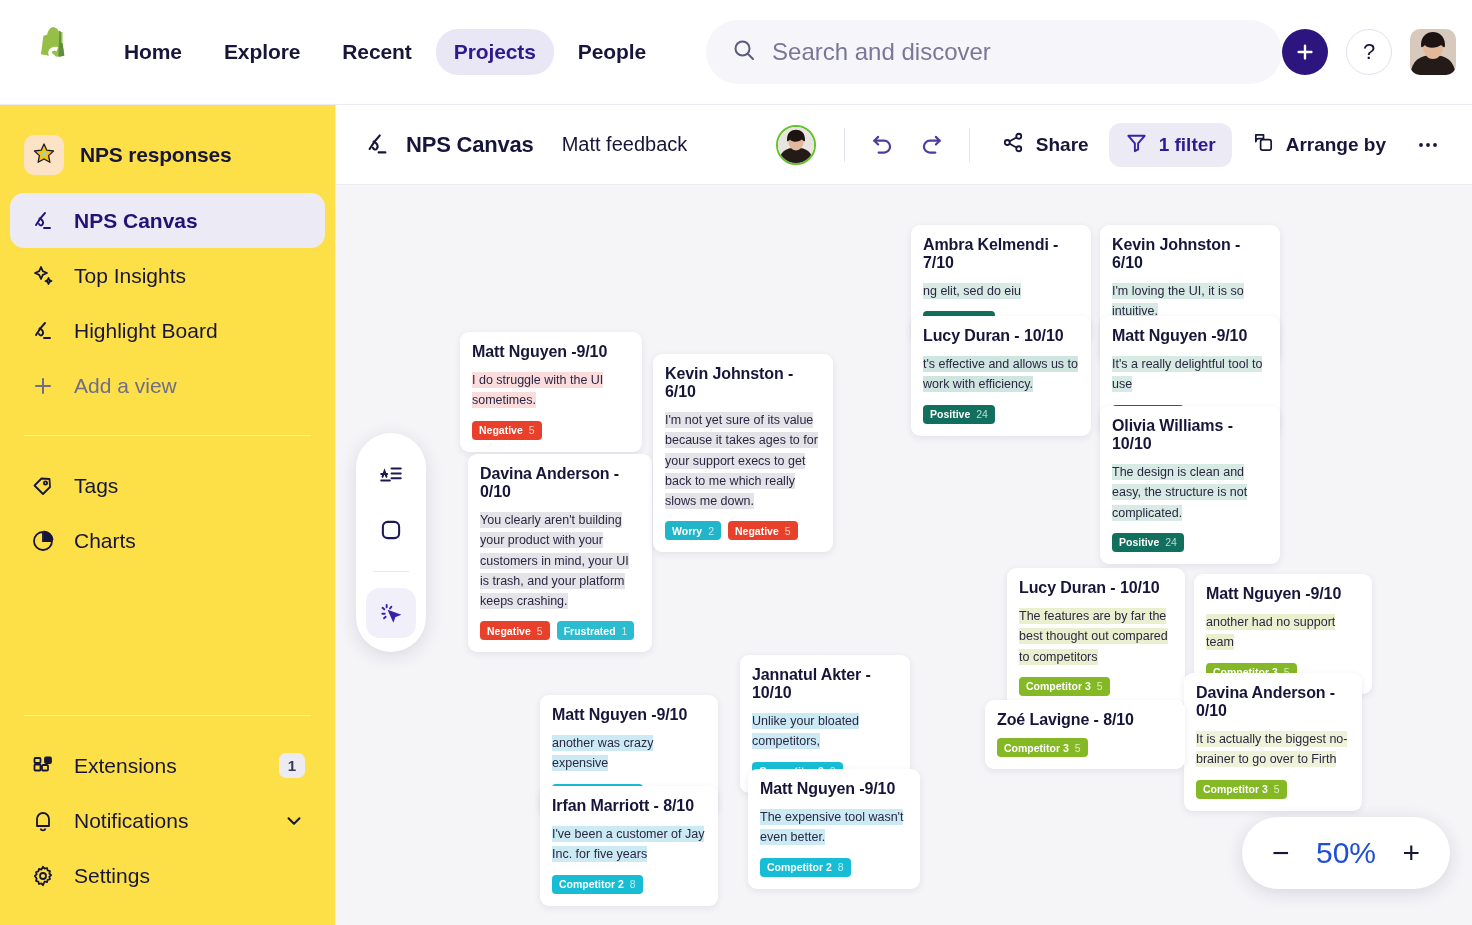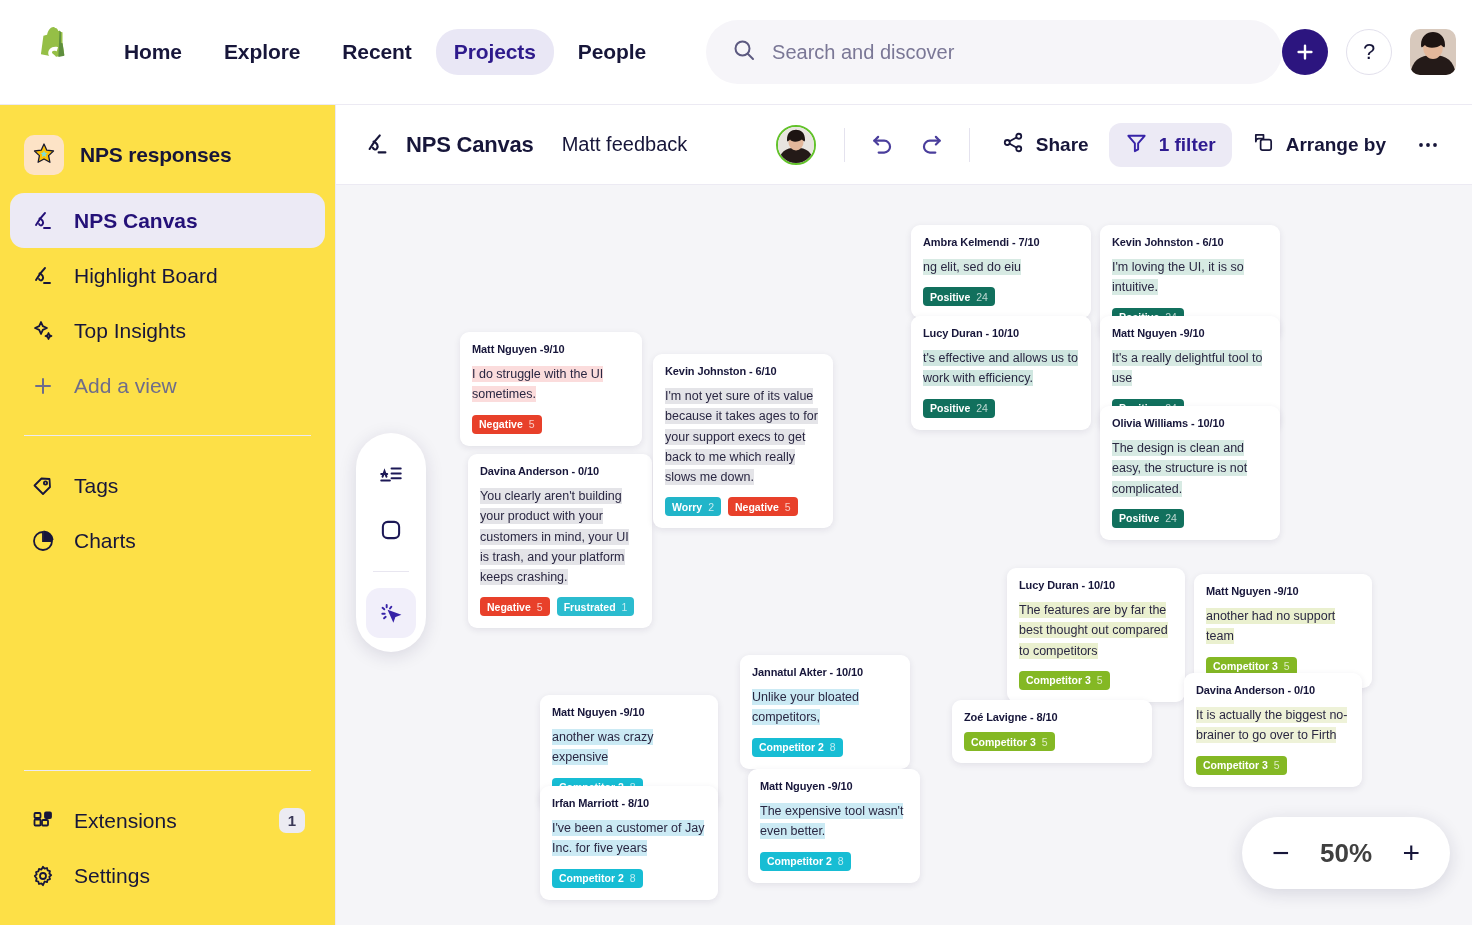--- a/index.html
+++ b/index.html
@@ -30,21 +30,21 @@
   }
   .nav-item.active { background: #e9e7f5; color: #2e1a8c; }
 
   .search-wrap {
     flex: 0 0 576px; margin-left: 42px;
     height: 64px; background: #f6f5f9; border-radius: 32px;
     display: flex; align-items: center; padding: 0 26px; gap: 16px;
   }
   .search-input {
     border: none; background: transparent; outline: none;
-    font-family: inherit; font-size: 20px; color: #17163a; width: 100%;
+    font-family: inherit; font-size: 24px; color: #17163a; width: 100%;
   }
   .search-input::placeholder { color: #7a7796; }
 
   .top-right { margin-left: auto; display: flex; align-items: center; gap: 18px; }
   .plus-btn {
     width: 46px; height: 46px; border-radius: 50%;
     background: #2c157f; display: flex; align-items: center; justify-content: center;
     cursor: pointer;
   }
   .help-btn {
@@ -135,41 +135,41 @@
   }
   .tool.active { background: #f1effa; }
   .tool-div { width: 36px; height: 1px; background: #e8e6f0; margin: 10px 0; }
 
   
   .card {
     position: absolute; background: #fff; border-radius: 9px;
     box-shadow: 0 2px 7px rgba(28,24,64,.09);
     padding: 11px 12px 12px 12px;
   }
-  .card-name { font-size: 11px; font-weight: 600; color: #17163a; margin-bottom: 9px; letter-spacing: -0.1px; }
+  .card-name { font-size: 16px; font-weight: 600; color: #17163a; margin-bottom: 9px; letter-spacing: -0.1px; }
   .card-text { font-size: 12.5px; line-height: 1.62; color: #2a2742; margin-bottom: 10px; }
   .card-text span { padding: 1px 0; }
   .tags { display: flex; gap: 7px; flex-wrap: wrap; }
   .tag {
     display: inline-flex; align-items: center; gap: 6px;
     font-size: 10.5px; font-weight: 700; color: #fff;
     border-radius: 4px; padding: 3.5px 7px; white-space: nowrap;
   }
   .tag .cnt { font-weight: 400; opacity: .72; }
 
   
   .zoomctl {
     position: absolute; right: 22px; bottom: 36px;
     height: 72px; width: 208px; background: #fff; border-radius: 36px;
     box-shadow: 0 4px 18px rgba(30,25,70,.14);
     display: flex; align-items: center; justify-content: space-between;
     padding: 0 30px; z-index: 15;
   }
   .zoom-btn { font-size: 30px; color: #17163a; cursor: pointer; line-height: 1; user-select: none; }
-  .zoom-val { font-size: 26px; font-weight: 700; color: #404040; }
+  .zoom-val { font-size: 30px; font-weight: 400; color: #1d4ed8; }
 
   .av-img { width: 100%; height: 100%; display: block; }
 </style>
 </head>
 <body>
 
 <div id="app">
 
   <div class="topbar">
     <div class="logo">
@@ -236,37 +236,37 @@
             <path d="M5 16c3-5 6-9 9-12"></path>
               <path d="M8.5 9.5c3 1 4.5 3.5 3 6-1 1.6-3 1-3.5-.5"></path>
               <path d="M13 19h6"></path>
           </svg>
         </span>
         <span class="side-label">NPS Canvas</span>
       </div>
 
       <div class="side-item">
         <span class="side-icon">
+          <svg width="24" height="24" viewBox="0 0 24 24" fill="none" stroke="#17163a" stroke-width="1.8" stroke-linejoin="round">
+            <path d="M10 3l1.8 4.2L16 9l-4.2 1.8L10 15l-1.8-4.2L4 9l4.2-1.8z"></path>
+            <path d="M17.5 14l.9 2.1 2.1.9-2.1.9-.9 2.1-.9-2.1-2.1-.9 2.1-.9z"></path>
+          </svg>
+        </span>
+        <span class="side-label">Top Insights</span>
+      </div>
+
+      <div class="side-item">
+        <span class="side-icon">
           <svg width="24" height="24" viewBox="0 0 24 24" fill="none" stroke="#17163a" stroke-width="1.9" stroke-linecap="round" stroke-linejoin="round">
             <path d="M5 16c3-5 6-9 9-12"></path>
               <path d="M8.5 9.5c3 1 4.5 3.5 3 6-1 1.6-3 1-3.5-.5"></path>
               <path d="M13 19h6"></path>
           </svg>
         </span>
         <span class="side-label">Highlight Board</span>
-      </div>
-
-      <div class="side-item">
-        <span class="side-icon">
-          <svg width="24" height="24" viewBox="0 0 24 24" fill="none" stroke="#17163a" stroke-width="1.8" stroke-linejoin="round">
-            <path d="M10 3l1.8 4.2L16 9l-4.2 1.8L10 15l-1.8-4.2L4 9l4.2-1.8z"></path>
-            <path d="M17.5 14l.9 2.1 2.1.9-2.1.9-.9 2.1-.9-2.1-2.1-.9 2.1-.9z"></path>
-          </svg>
-        </span>
-        <span class="side-label">Top Insights</span>
       </div>
 
       <div class="side-item muted">
         <span class="side-icon">
           <svg width="24" height="24" viewBox="0 0 24 24" stroke="#6f6d8a" stroke-width="2" stroke-linecap="round">
               <path d="M12 5v14M5 12h14"></path>
             </svg>
         </span>
         <span class="side-label">Add a view</span>
       </div>
@@ -302,20 +302,34 @@
             <rect x="3.5" y="10.5" width="6" height="6" rx="1"></rect>
               <rect x="3.5" y="4" width="6" height="5" rx="1"></rect>
             <rect x="11" y="11" width="6" height="5.5" rx="1"></rect>
               <rect x="14" y="3.5" width="6" height="5.5" rx="1" fill="#17163a"></rect>
           </svg>
         </span>
         <span class="side-label">Extensions</span>
         <span class="badge-count">1</span>
       </div>
 
+      <div class="side-item">
+        <span class="side-icon">
+          <svg width="24" height="24" viewBox="0 0 24 24" fill="none" stroke="#17163a" stroke-width="1.8" stroke-linejoin="round">
+            <path d="M6 17V10a6 6 0 1 1 12 0v7z"></path>
+              <path d="M9.5 19.5a2.6 2.6 0 0 0 5 0"></path>
+          </svg>
+        </span>
+        <span class="side-label">Notifications</span>
+        <span class="chev">
+          <svg width="22" height="22" viewBox="0 0 24 24" fill="none" stroke="#17163a" stroke-width="2.2" stroke-linecap="round" stroke-linejoin="round">
+              <path d="M6 9l6 6 6-6"></path>
+            </svg>
+        </span>
+      </div>
 
       <div class="side-item" style="margin-bottom:22px">
         <span class="side-icon">
           <svg width="24" height="24" viewBox="0 0 24 24" fill="none" stroke="#17163a" stroke-width="1.8" stroke-linejoin="round">
             <circle cx="12" cy="12" r="3"></circle>
             <path d="M12 2.8l1.6 1.9 2.4-.7.6 2.4 2.4.7-.7 2.4 1.9 1.6-1.9 1.6.7 2.4-2.4.7-.6 2.4-2.4-.7L12 21.2l-1.6-1.9-2.4.7-.6-2.4-2.4-.7.7-2.4L3.8 12l1.9-1.6-.7-2.4 2.4-.7.6-2.4 2.4.7z"></path>
           </svg>
         </span>
         <span class="side-label">Settings</span>
       </div>
@@ -531,21 +545,21 @@
             <div class="card" style="left: 848px; top: 488px; width: 178px;">
               <div class="card-name">Davina Anderson - 0/10</div>
               <div class="card-text"><span style="background: rgb(238, 242, 216); box-decoration-break: clone; -webkit-box-decoration-break: clone;">It is actually the biggest no-brainer to go over to Firth</span></div>
               <div class="tags">
                 <span class="tag" style="background: rgb(132, 184, 36);">
                   <span>Competitor 3</span>
                   <span class="cnt">5</span>
                 </span>
               </div>
             </div>
-            <div class="card" style="left: 616px; top: 515px; width: 200px;">
+            <div class="card" style="left: 649px; top: 515px; width: 200px;">
               <div class="card-name">Zoé Lavigne - 8/10</div>
               <div class="tags">
                 <span class="tag" style="background: rgb(132, 184, 36);">
                   <span>Competitor 3</span>
                   <span class="cnt">5</span>
                 </span>
               </div>
             </div>
             <div class="card" style="left: 404px; top: 470px; width: 170px;">
               <div class="card-name">Jannatul Akter - 10/10</div>

